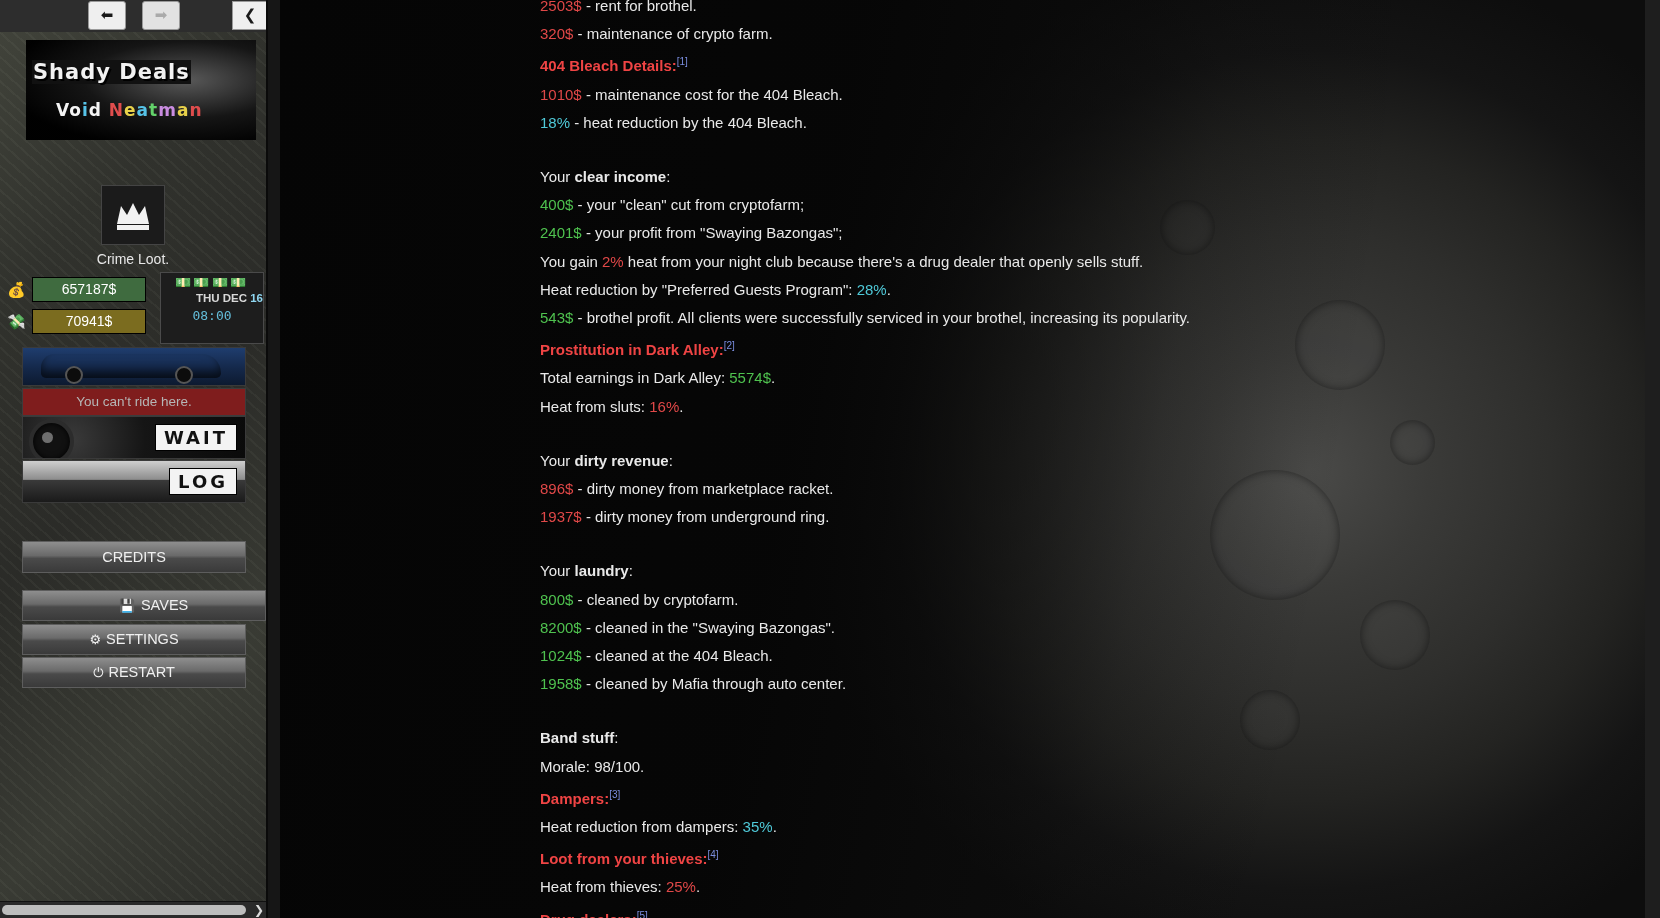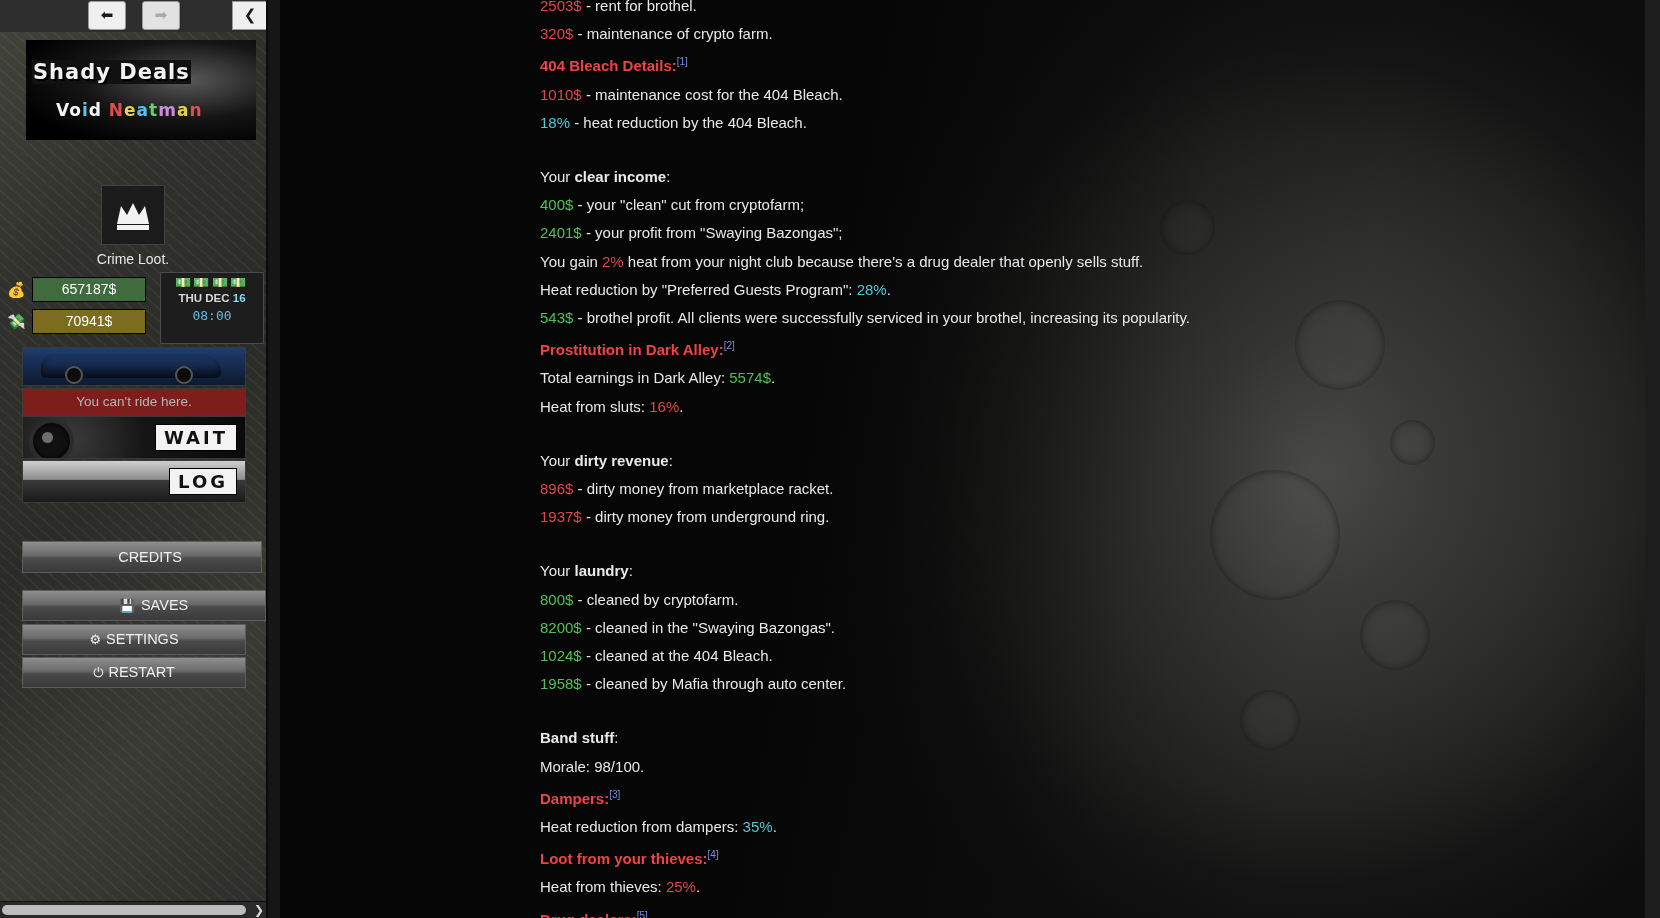--- a/index.html
+++ b/index.html
@@ -176,20 +176,21 @@
     margin-top: 2px;
     font-size: 13px;
     letter-spacing: 2px;
     color: #6fcf6f;
   }
   .date-text {
     margin-top: 2px;
     font-size: 11.5px;
     color: #d8d8d8;
     font-weight: bold;
+    text-align: right;
   }
   .date-text .day { color: #d8d8d8; }
   .date-text .num { color: #8fd6f0; }
   .time-text {
     margin-top: 4px;
     font-size: 13px;
     color: #63bcd8;
     font-family: "DejaVu Sans Mono", monospace;
   }
 
@@ -284,21 +285,21 @@
     width: 222px;
     height: 29px;
     line-height: 29px;
     text-align: center;
     color: #f0f0f0;
     font-size: 14.5px;
     border: 1px solid #5d5d5d;
     background: linear-gradient(180deg, #8e8e8e 0%, #6a6a6a 45%, #4a4a4a 55%, #3a3a3a 100%);
     cursor: pointer;
   }
-  #btn-credits { top: 541px; height: 30px; line-height: 30px; padding-left: 16px; }
+  #btn-credits { top: 541px; height: 30px; line-height: 30px; }
   #btn-saves { top: 590px; padding-left: 20px; }
   #btn-settings { top: 624px; }
   #btn-restart { top: 657px; }
   .menu-btn .mi { margin-right: 5px; font-size: 13px; }
 
   .sb-scroll {
     position: absolute;
     left: 0; bottom: 0;
     width: 266px; height: 16px;
     background: #2a2a2a;

